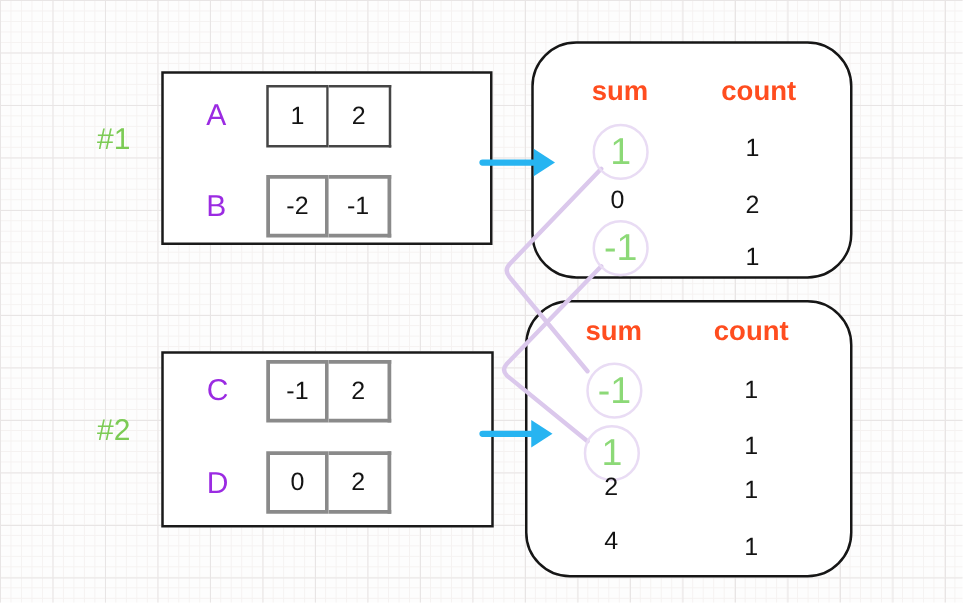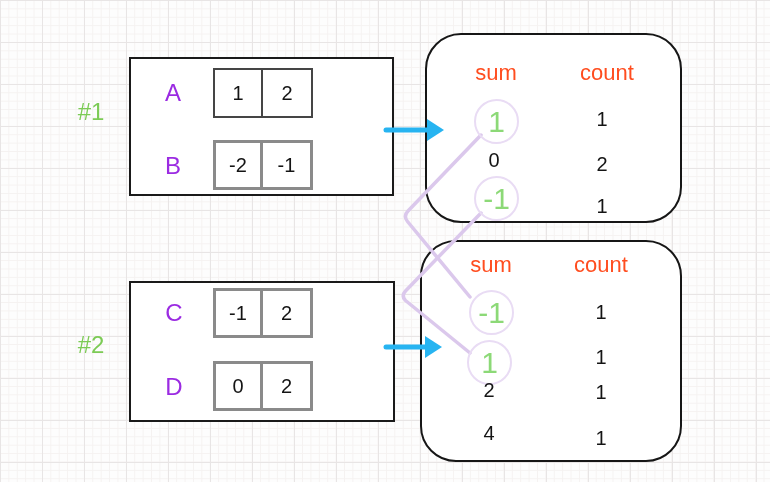--- a/index.html
+++ b/index.html
@@ -23,21 +23,21 @@
   .t {
     position: absolute;
     transform: translate(-50%, -50%);
     white-space: nowrap;
     z-index: 4;
     line-height: 1;
   }
   .num     { font-size: 20px; color: #141414; }
   .arr-lbl { font-size: 24px; color: #9b2be2; }
   .grp-tag { font-size: 24px; color: #7ccb55; }
-  .hdr     { font-size: 22px; color: #ff4d1f; }
+  .hdr     { font-size: 22px; color: #ff4d1f; font-weight: bold; }
 
   .grect {
     position: absolute;
     box-sizing: border-box;
     border: 2px solid #1a1a1a;
     background: #ffffff;
     z-index: 1;
   }
   .rbox {
     position: absolute;

